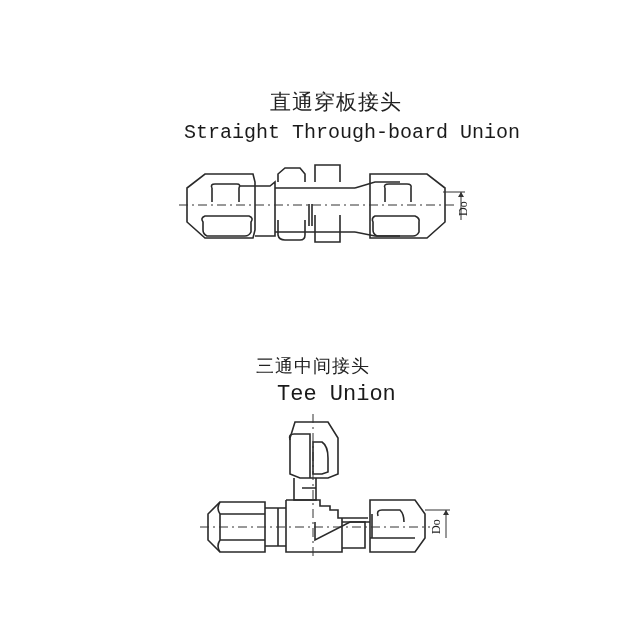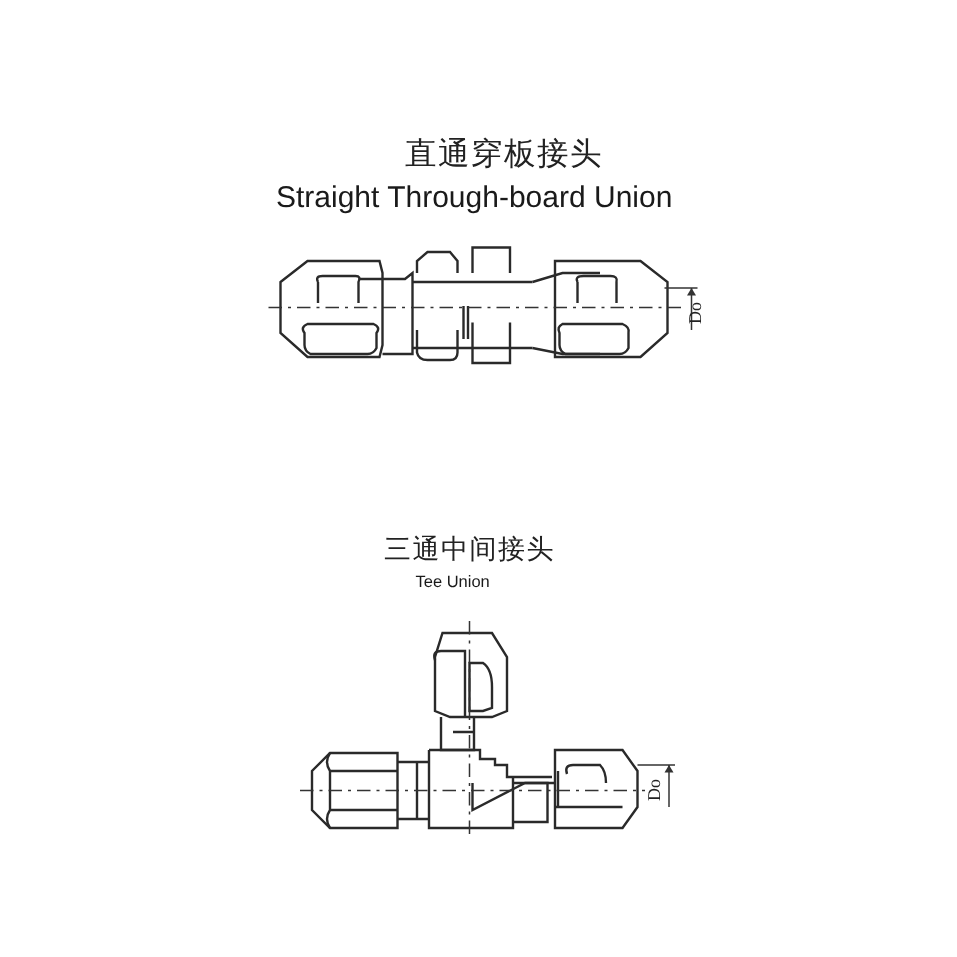--- a/index.html
+++ b/index.html
@@ -1,18 +1,18 @@
 <!DOCTYPE html>
 <html><head>
 <meta charset="utf-8">
 <style>
   html,body{margin:0;padding:0;background:#ffffff;}
   body{width:638px;height:638px;position:relative;overflow:hidden;font-family:"DejaVu Serif",serif;color:#1a1a1a;}
   .cn{position:absolute;font-family:"DejaVu Sans",sans-serif;font-size:21px;letter-spacing:1px;color:#222;}
-  .en{position:absolute;font-family:Liberation Sans, sans-serif;color:#1a1a1a;}
+  .en{position:absolute;font-family:Liberation Mono, monospace;color:#1a1a1a;}
   svg{position:absolute;}
   svg .ln{stroke:#2a2a2a;stroke-width:1.6;fill:none;}
   svg .cl{stroke:#333;stroke-width:1;fill:none;stroke-dasharray:9 4 2 4;}
   svg .dm{stroke:#333;stroke-width:1;fill:none;}
   svg text{font-family:"Liberation Serif",serif;font-size:12px;fill:#222;}
 </style>
 </head>
 <body>
 
 <div class="cn" style="left:270px;top:88px;text-align:right;">直通穿板接头</div>
@@ -41,21 +41,21 @@
 
   <line class="cl" x1="4" y1="45" x2="282" y2="45"></line>
 
   <line class="dm" x1="268" y1="32" x2="290" y2="32"></line>
   <line class="dm" x1="286" y1="32" x2="286" y2="60"></line>
   <polygon points="283,37 286,32 289,37" fill="#333"></polygon>
   <text x="292" y="56" transform="rotate(-90 292 56)">Do</text>
 </svg>
 
 <div class="cn" style="left:256px;top:354px;font-size:18px;">三通中间接头</div>
-<div class="en" style="left:277px;top:382px;font-size:11px;">Tee Union</div>
+<div class="en" style="left:277px;top:382px;font-size:22px;">Tee Union</div>
 
 <svg width="280" height="180" style="left:190px;top:410px;" viewBox="0 0 280 180">
 
   <path class="ln" d="M105,12 L138,12 L148,28 L148,64 L138,68 L110,68 L100,64 L100,28 Z"></path>
   <path class="ln" d="M100,30 Q98,24 104,24 L120,24 L120,68"></path>
   <path class="ln" d="M123,32 L132,32 Q138,36 138,48 L138,62 L132,64 L123,64 Z"></path>
   <path class="ln" d="M104,68 L104,90 L126,90 L126,68 M112,78 L126,78"></path>
 
   <path class="ln" d="M96,90 L130,90 L130,96 L140,96 L140,100 L148,100 L148,108 L178,108"></path>
   <path class="ln" d="M96,90 L96,142 L152,142 L152,108"></path>

